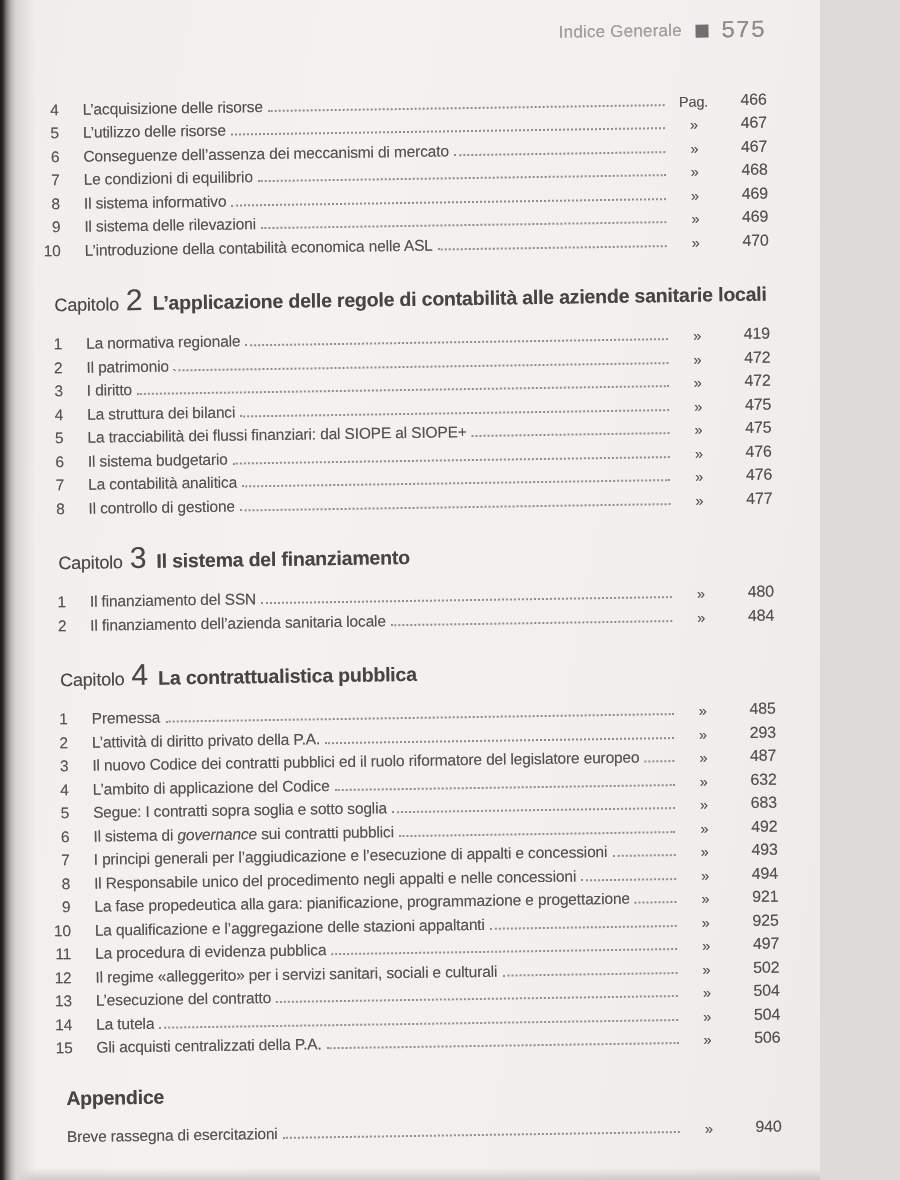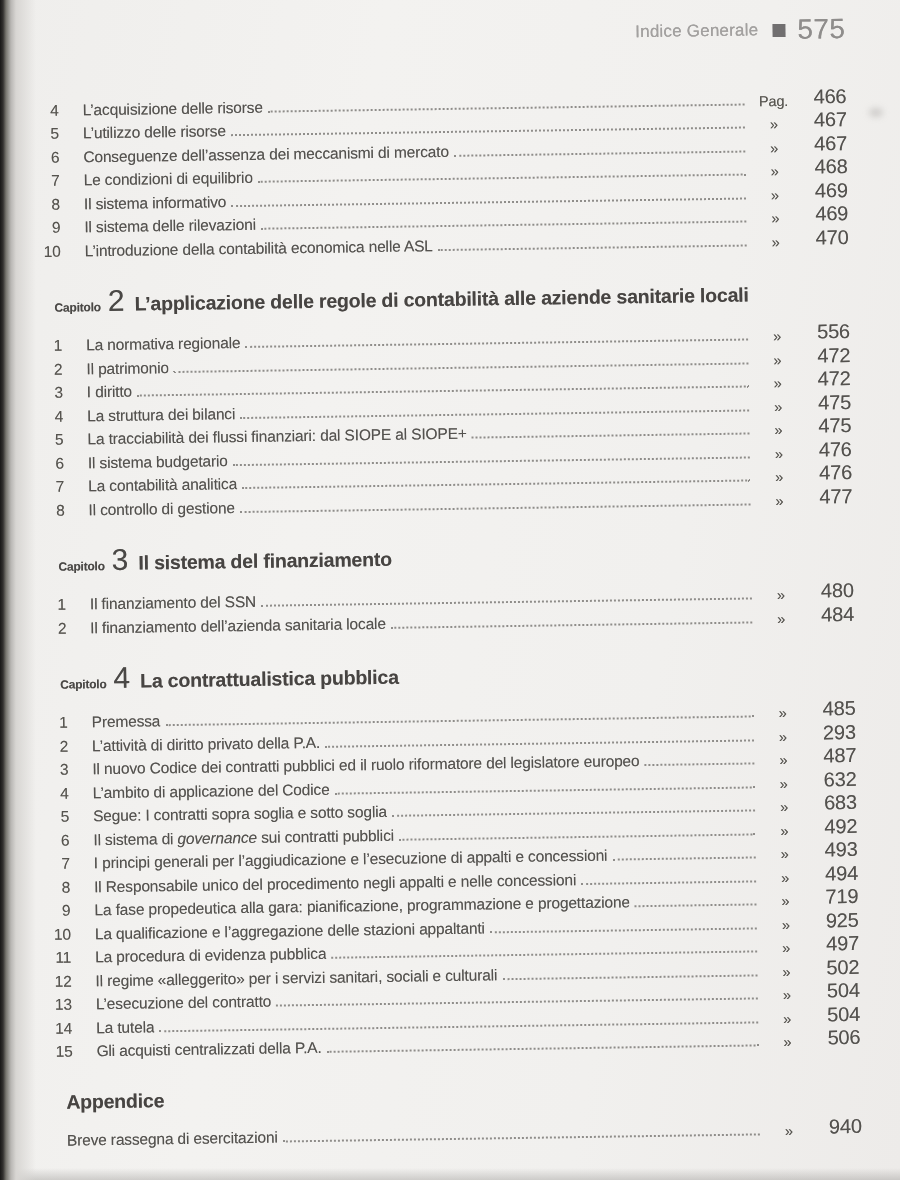--- a/index.html
+++ b/index.html
@@ -2,21 +2,21 @@
 <html><head>
 <meta charset="utf-8">
 <style>
   html,body{margin:0;padding:0;}
   body{
     width:900px;height:1180px;overflow:hidden;
     background:#dddbd9;
     font-family:"Liberation Sans", sans-serif;
   }
   .scan{
-    position:relative;width:900px;height:1180px;overflow:hidden;
+    position:relative;width:820px;height:1180px;overflow:hidden;
     background:linear-gradient(100deg,#efeeec 0%,#f3f2f0 35%,#f1f0ee 70%,#edebe9 100%);
   }
   .edge-left{
     position:absolute;left:0;top:0;bottom:0;width:36px;pointer-events:none;z-index:5;
     background:linear-gradient(90deg,#181716 0px,#33312f 3px,#78766f 6px,#b9b7b4 11px,#d8d6d3 16px,rgba(240,239,237,0) 36px);
   }
   .edge-bottom{
     position:absolute;left:0;right:0;bottom:0;height:12px;pointer-events:none;z-index:4;
     background:linear-gradient(0deg,rgba(110,108,105,0.28),rgba(110,108,105,0));
   }
@@ -32,42 +32,42 @@
   }
   .header{
     display:flex;justify-content:flex-end;align-items:center;
     height:26px;margin-bottom:42px;
     color:#a3a1a0;font-size:17px;letter-spacing:0.2px;
   }
   .header .sq{
     display:inline-block;width:13px;height:13px;background:#716f70;
     margin:0 12px 0 14px;
   }
-  .header .pgno{font-size:28px;color:#8f8d8c;letter-spacing:0.5px;}
+  .header .pgno{font-size:24px;color:#8f8d8c;letter-spacing:0.5px;font-family:Liberation Mono, monospace;}
   .section{margin:0;}
   .row{
     display:flex;align-items:flex-end;height:23.5px;
     font-size:15.5px;letter-spacing:-0.15px;white-space:nowrap;
   }
   .row .num{width:24px;text-align:right;margin-right:24px;color:#56544f;flex:none;}
   .row .title{flex:none;overflow:hidden;max-width:640px;}
   .row .title i{font-style:italic;}
   .row .leader{
     flex:1;min-width:8px;border-bottom:2px dotted #8f8d8a;
     margin:0 6px 4px 5px;height:0;align-self:flex-end;
   }
   .row .mark{width:46px;text-align:center;font-size:14.5px;color:#56544f;flex:none;margin-top:23px;}
-  .row .page{width:50px;text-align:right;font-size:20px;color:#53514e;flex:none;}
+  .row .page{width:50px;text-align:right;font-size:16px;color:#53514e;flex:none;}
   .row.flush{padding-left:17px;}
   .chapter-head{
     margin:21px 0 4px;line-height:40px;
     padding-left:48px;text-indent:-31px;
     max-width:772px;color:#4a4846;
   }
-  .chapter-head .ch-label{font-size:12px;font-weight:700;letter-spacing:-0.2px;}
+  .chapter-head .ch-label{font-size:18px;font-weight:400;letter-spacing:-0.2px;}
   .chapter-head .ch-num{font-size:30px;font-weight:500;margin:0 10px 0 7px;}
   .chapter-head .ch-title{font-size:19.5px;font-weight:700;letter-spacing:-0.2px;color:#474442;}
   .sec-gap1{margin-top:21px;}
   .sec-gap2{margin-top:10px;}
   .sec-gap3{margin-top:21px;}
   .appendix-head{
     margin:10px 0 4px;line-height:40px;padding-left:17px;
     font-size:19.5px;font-weight:700;letter-spacing:-0.2px;color:#474442;
   }
 </style>
@@ -137,21 +137,21 @@
             <span class="page">470</span>
           </div>
         </div>
         <div class="section sec-gap1">
           <div class="chapter-head"><span class="ch-label">Capitolo</span><span class="ch-num">2</span><span class="ch-title">L’applicazione delle regole di contabilità alle aziende sanitarie locali</span></div>
           <div class="row">
             <span class="num">1</span>
             <span class="title">La normativa regionale</span>
             <div class="leader"></div>
             <span class="mark">»</span>
-            <span class="page">556</span>
+            <span class="page">419</span>
           </div>
           <div class="row">
             <span class="num">2</span>
             <span class="title">Il patrimonio</span>
             <div class="leader"></div>
             <span class="mark">»</span>
             <span class="page">472</span>
           </div>
           <div class="row">
             <span class="num">3</span>
@@ -269,21 +269,21 @@
             <span class="title">Il Responsabile unico del procedimento negli appalti e nelle concessioni</span>
             <div class="leader"></div>
             <span class="mark">»</span>
             <span class="page">494</span>
           </div>
           <div class="row">
             <span class="num">9</span>
             <span class="title">La fase propedeutica alla gara: pianificazione, programmazione e progettazione</span>
             <div class="leader"></div>
             <span class="mark">»</span>
-            <span class="page">719</span>
+            <span class="page">921</span>
           </div>
           <div class="row">
             <span class="num">10</span>
             <span class="title">La qualificazione e l’aggregazione delle stazioni appaltanti</span>
             <div class="leader"></div>
             <span class="mark">»</span>
             <span class="page">925</span>
           </div>
           <div class="row">
             <span class="num">11</span>

